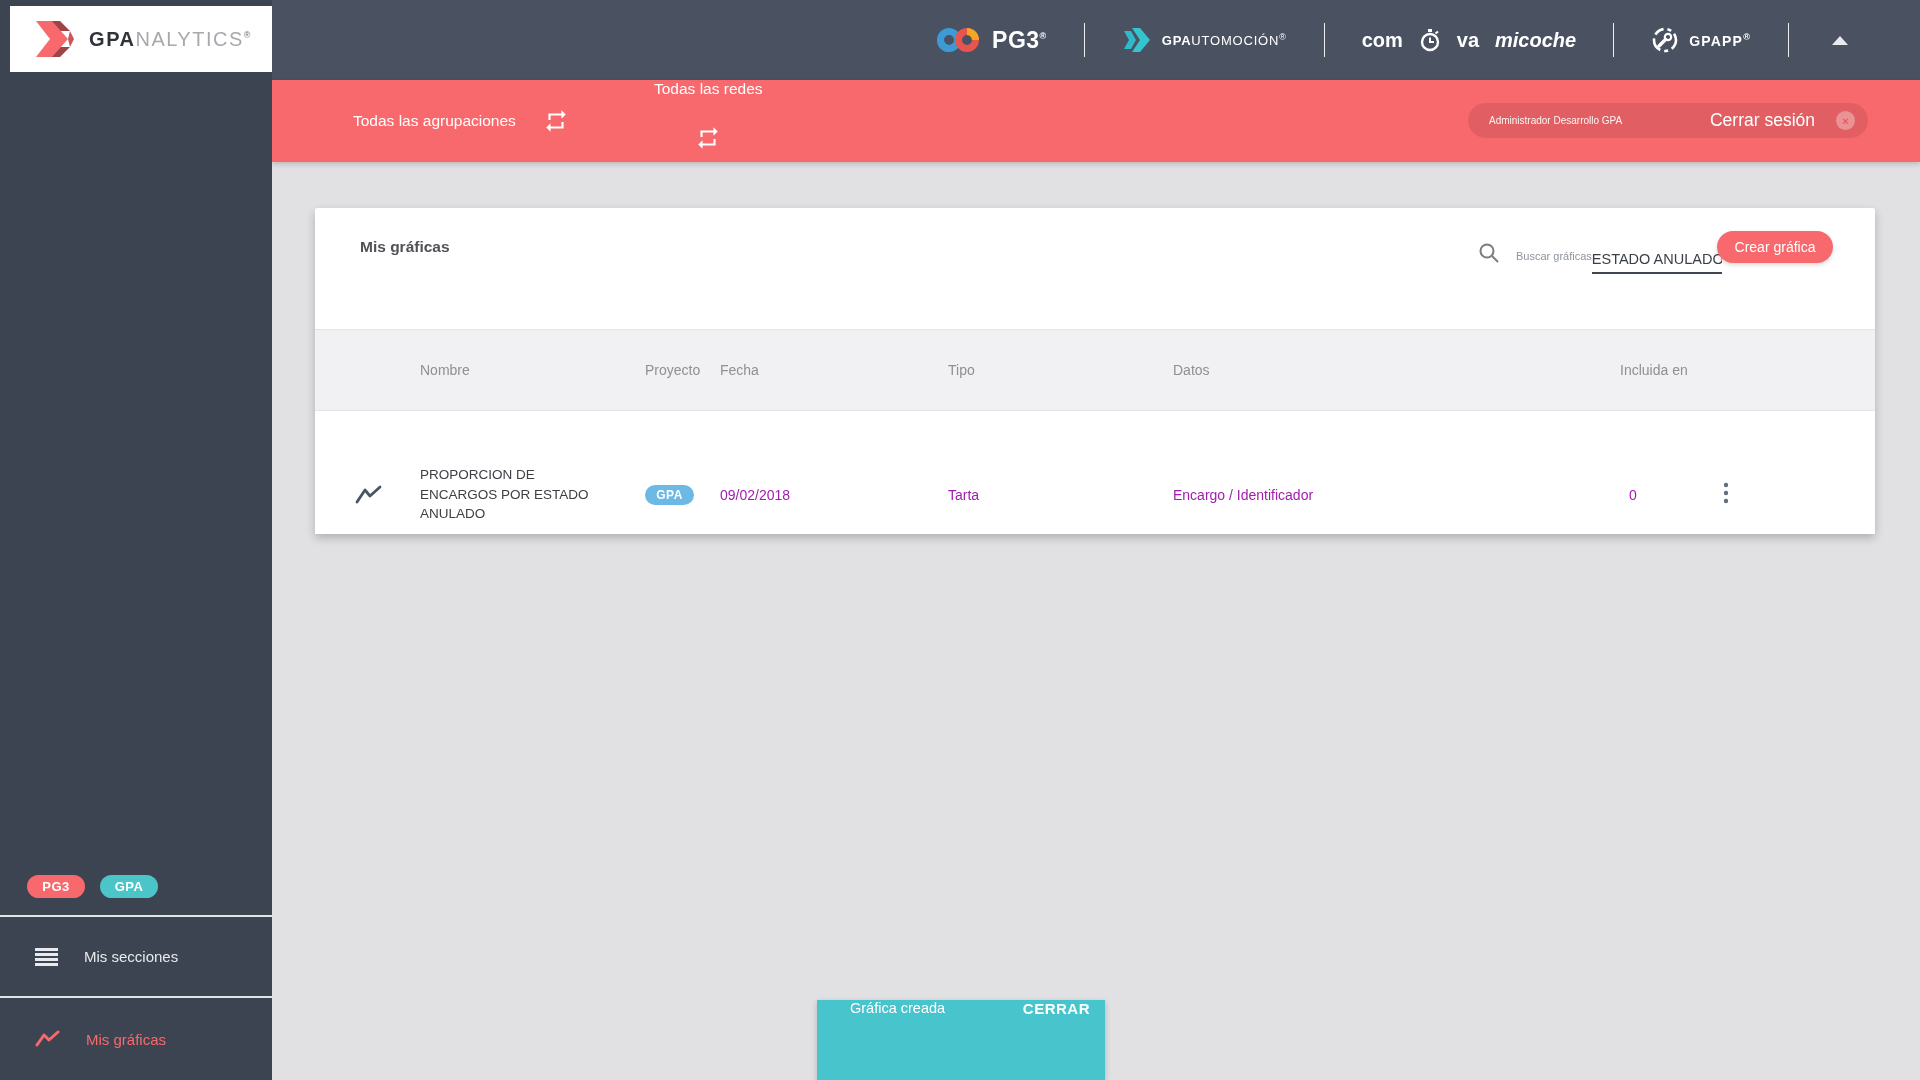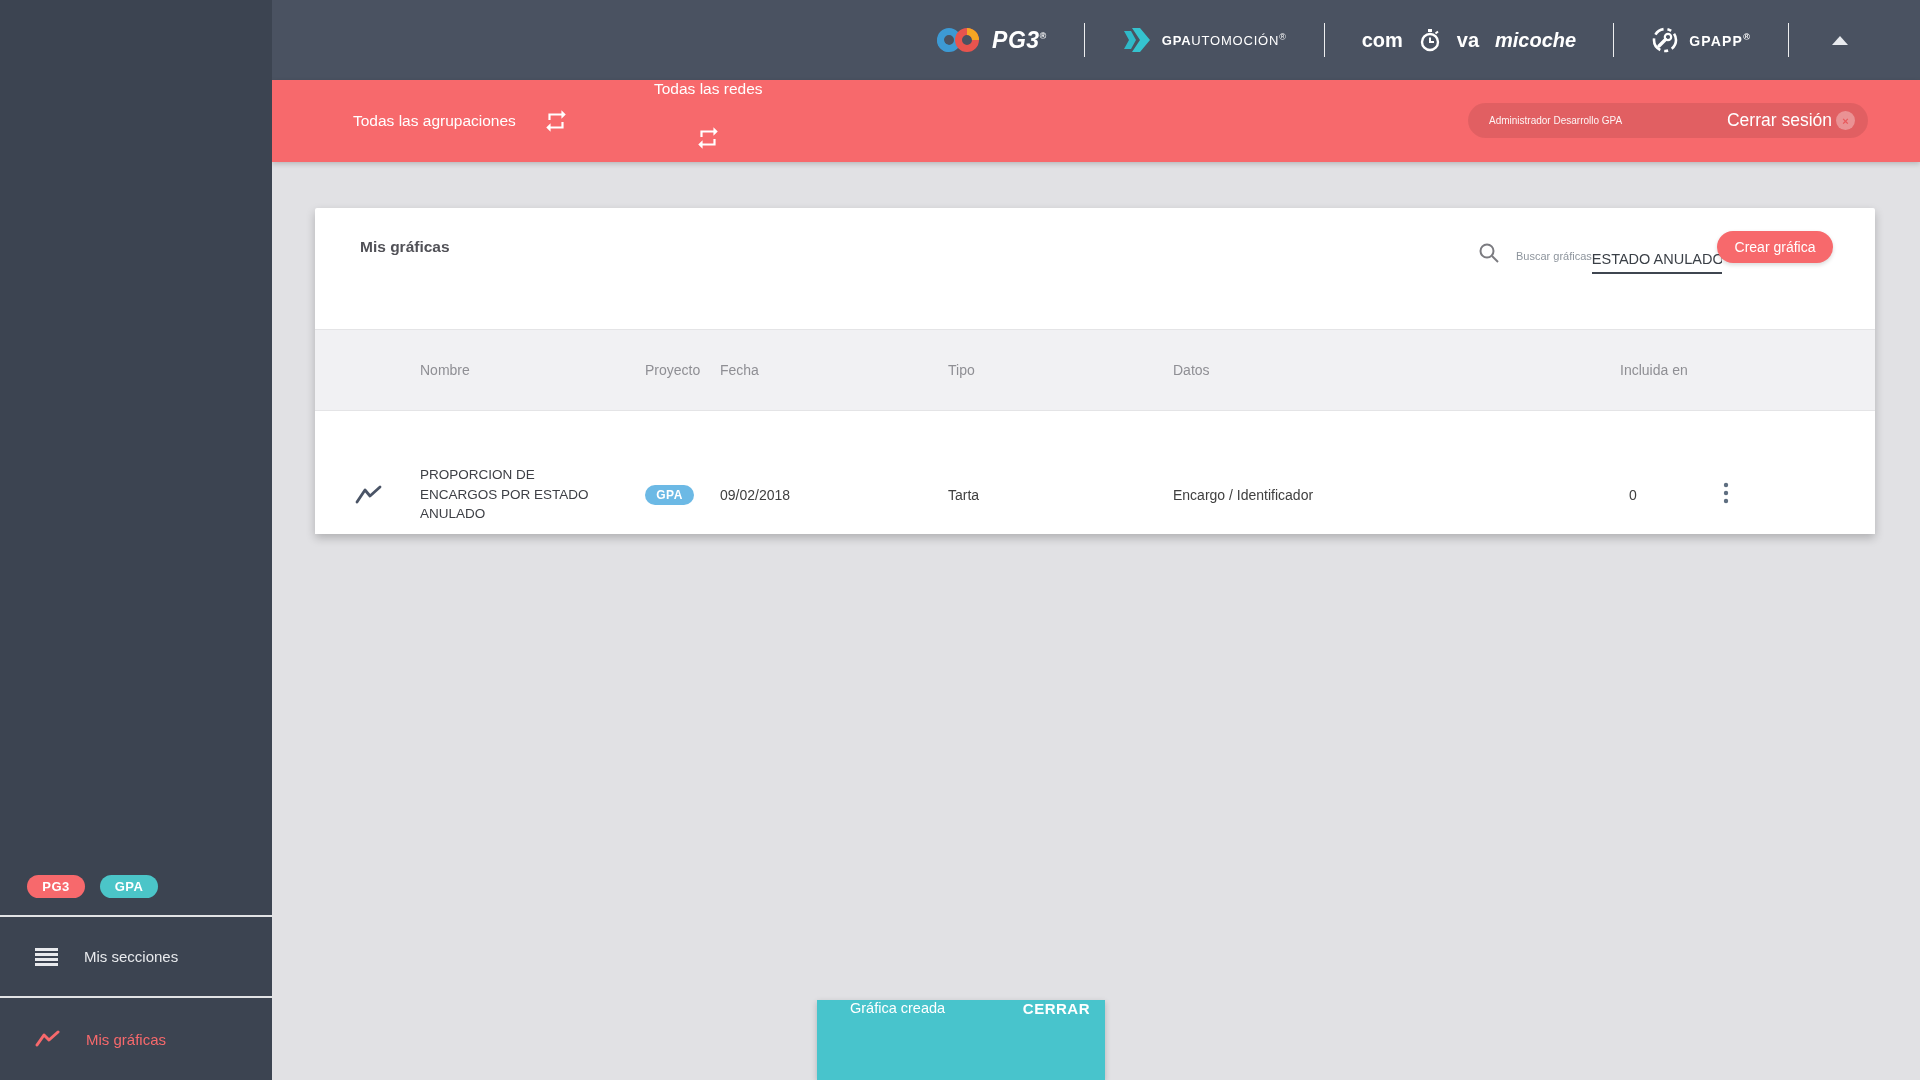--- a/index.html
+++ b/index.html
@@ -23,41 +23,41 @@
   .menu-divider { border-top:2px solid rgba(255,255,255,0.85); }
   .menu-item { height:79px; display:flex; align-items:center; padding-left:35px; gap:26px;
                color:#E8EAED; font-size:15px; cursor:pointer; }
   .menu-item.active { color:#F7696C; height:82px; }
 
   
   .topbar { position:absolute; left:272px; top:0; width:1648px; height:80px; background:#4A5261;
             display:flex; align-items:center; justify-content:flex-end; padding-right:66px; }
   .brand { display:flex; align-items:center; gap:10px; color:#fff; white-space:nowrap; cursor:pointer; }
   .brand sup { font-size:9px; }
-  .pg3-text { font-size:23px; font-weight:bold; letter-spacing:.5px;font-style:italic; }
+  .pg3-text { font-size:23px; font-weight:bold; letter-spacing:.5px; }
   .auto-text { font-size:13px; letter-spacing:.8px; }
   .auto-text b { font-weight:bold; }
   .coche-text { font-size:20px; font-weight:600; display:flex; align-items:center; gap:16px; }
   .coche-text .it { font-style:italic; }
   .gpaapp-text { font-size:14px; letter-spacing:1.2px; font-weight:bold; }
   .h-divider { width:1px; height:34px; background:rgba(255,255,255,0.9); margin:0 37px; }
   .collapse-btn { background:none; border:none; cursor:pointer; padding:6px; }
 
   
   .redbar { position:absolute; left:272px; top:80px; width:1648px; height:82px; background:#F7696C;
             box-shadow:0 2px 5px rgba(0,0,0,0.18); z-index:4; }
   .filter { position:absolute; top:0; height:82px; display:flex; align-items:center; gap:27px; }
   .filter-1 { left:81px; }
   .filter-2 { left:382px;flex-direction:column; }
   .filter-label { color:#fff; font-size:15.5px; cursor:pointer; }
   .swap-btn { background:none; border:none; cursor:pointer; display:flex; }
   .user-pill { position:absolute; right:52px; top:23px; width:400px; height:35px; border-radius:18px;
                background:rgba(0,0,0,0.085); display:flex; align-items:center; padding:0 13px 0 21px; }
   .user-name { color:rgba(255,255,255,0.93); font-size:10px; flex:1; }
-  .logout { display:flex; align-items:center; gap:4px; background:none; border:none; cursor:pointer; }
+  .logout { display:flex; align-items:center; gap:21px; background:none; border:none; cursor:pointer; }
   .logout-label { color:#fff; font-size:17.5px; }
   .logout-circle { width:19px; height:19px; border-radius:50%; background:rgba(255,255,255,0.32);
                    display:flex; align-items:center; justify-content:center; color:#E8595C; font-size:11px; font-weight:bold; }
 
   
   .card { position:absolute; left:315px; top:208px; width:1560px; background:#ffffff; border-radius:2px;
           box-shadow:0 4px 10px rgba(0,0,0,0.22); z-index:2; }
   .card-head { height:77px; position:relative; display:flex; align-items:center; }
   .card-title { margin-left:45px; font-size:15.5px; color:#515157; }
   .search-wrap { position:absolute; left:1163px; top:0; height:77px; display:flex; align-items:flex-end; }
@@ -72,40 +72,49 @@
 
   
   .t-row { display:flex; align-items:center;margin-top:44px; }
   .t-head { height:82px; background:#F1F1F3; border-top:1px solid #E4E4E6; border-bottom:1px solid #E4E4E6;
             color:#8F8F94; font-size:14px; }
   .t-body-row { height:79px; background:#fff; cursor:pointer; }
   .c-icon { width:105px; display:flex; } .c-icon svg { margin-left:40px; }
   .c-name { width:225px; } .c-proj { width:75px; } .c-date { width:228px; }
   .c-type { width:225px; } .c-data { width:447px; } .c-incl { width:97px; } .c-act { flex:1; }
   .row-name { width:182px; font-size:13.5px; color:#3E4046; line-height:1.45; }
-  .cell-text { font-size:14px; color:#404040; }
+  .cell-text { font-size:14px; color:#a21caf; }
   .incl-val { padding-left:9px; }
   .proj-badge { width:49px; height:20px; border-radius:10px; background:#6CB9E5; color:#fff;
                 font-size:12px; font-weight:bold; display:flex; align-items:center; justify-content:center; letter-spacing:.5px; }
   .kebab-btn { background:none; border:none; cursor:pointer; padding:4px 6px; }
 
   
   .snackbar { position:absolute; left:817px; top:1000px; width:288px; height:80px; background:#48C4CC;
               display:flex; align-items:flex-start; justify-content:space-between; padding:0 15px 0 33px;
               box-shadow:0 2px 6px rgba(0,0,0,0.2); z-index:6; }
   .snack-msg { color:#fff; font-size:14.5px; }
   .snack-action { background:none; border:none; color:#fff; font-weight:bold; font-size:15px;
                   letter-spacing:.5px; cursor:pointer; font-family:"Liberation Sans",sans-serif; }
 </style>
 </head>
 <body>
 
 <div class="stage">
 
   <aside class="sidebar">
+    <div class="logo-box">
+      <svg width="50" height="44" viewBox="0 0 50 44">
+        <polygon points="14,4 30,4 40,14 24,14" fill="#9E4446"></polygon>
+        <polygon points="24,30 40,30 30,40 14,40" fill="#9E4446"></polygon>
+        <polygon points="6,4 22,4 38,22 22,40 6,40 20,22" fill="#F7696C"></polygon>
+        <polygon points="38,22 40,14 44,22 40,30" fill="#C9575A"></polygon>
+      </svg>
+      <div class="logo-text"><b>GPA</b><span>NALYTICS</span><sup>®</sup></div>
+    </div>
 
     <div class="side-bottom">
       <div class="badges-row">
         <div class="side-badge pg3">PG3</div>
         <div class="side-badge gpa">GPA</div>
       </div>
       <div class="menu-divider"></div>
       <div class="menu-item">
         <svg width="23" height="18" viewBox="0 0 23 18">
           <rect x="0" y="0" width="23" height="3" fill="#E8EAED"></rect>

